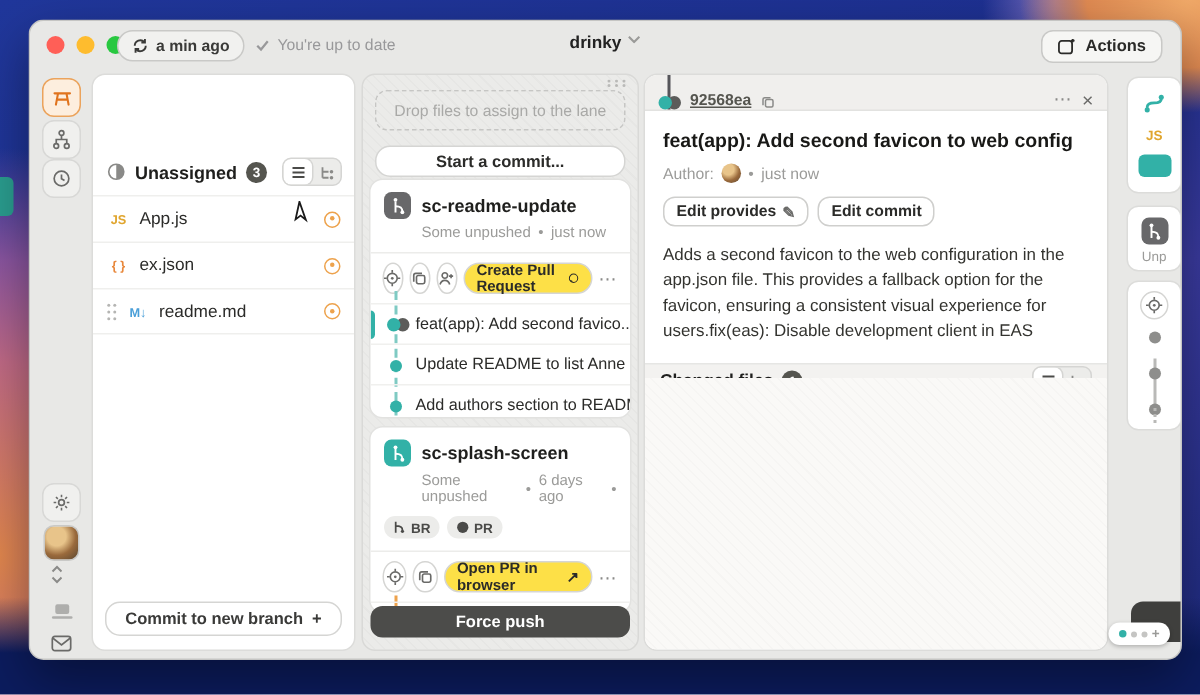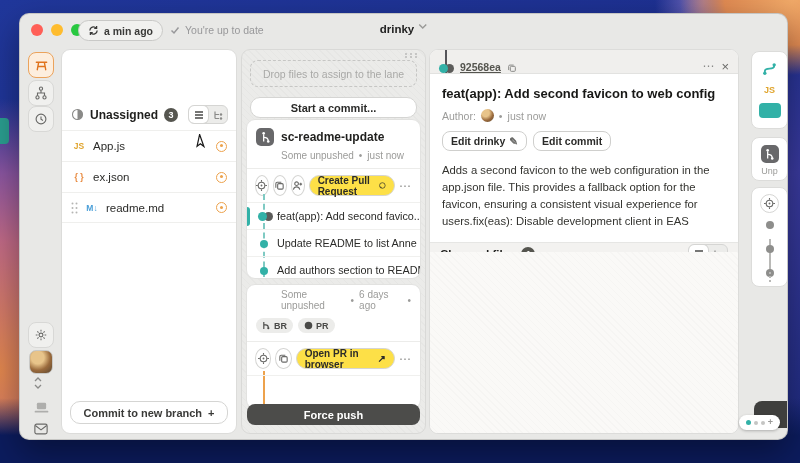--- a/index.html
+++ b/index.html
@@ -188,20 +188,27 @@
       <path d="M1.5 5.5 4 8 8.5 2.5" fill="none" stroke="#98989a" stroke-width="1.5"></path>
     </svg>
     <span>You're up to date</span>
   </div>
   <div class="win-title">
     <span>drinky</span>
     <svg width="9" height="6" viewBox="0 0 9 6">
       <path d="M1 1.5 4.5 5 8 1.5" fill="none" stroke="#9a9a98" stroke-width="1.4"></path>
     </svg>
   </div>
+  <div class="actions-btn">
+    <svg width="13" height="12" viewBox="0 0 14 13">
+      <rect x="1" y="2.5" width="9.5" height="9" rx="2" fill="none" stroke="#2b2b29" stroke-width="1.3"></rect>
+      <path d="M11 3.5V1M9.7 2.2h2.6" stroke="#2b2b29" stroke-width="1.3"></path>
+    </svg>
+    <span>Actions</span>
+  </div>
 
   <div class="rail-btn active" style="top:38px">
     <svg width="15" height="15" viewBox="0 0 16 16">
       <path d="M2.5 4.5h11M5 4.5 3.5 12.5M11 4.5l1.5 8M4.3 9h7.4" fill="none" stroke="#e0731d" stroke-width="1.5" stroke-linecap="round"></path>
     </svg>
   </div>
   <div class="rail-btn plain" style="top:66px">
     <svg width="14" height="14" viewBox="0 0 16 16">
       <circle cx="8" cy="3" r="1.8" fill="none" stroke="#6a6a68" stroke-width="1.3"></circle>
       <circle cx="4" cy="13" r="1.8" fill="none" stroke="#6a6a68" stroke-width="1.3"></circle>
@@ -379,20 +386,33 @@
           <span>Update README to list Anne as pr...</span>
         </div>
         <div class="commit-row">
           <span class="gdot" style="top:9.5px"></span>
           <span>Add authors section to README file</span>
         </div>
       </div>
     </div>
 
     <div class="branch-card" style="top:234px; height:125px;">
+      <div class="bc-head">
+        <span class="badge-sq badge-teal">
+          <svg width="11" height="12" viewBox="0 0 12 13">
+              <g stroke="#fff" stroke-width="1.4" fill="none">
+          <circle cx="4" cy="2.4" r="1.4" fill="#fff" stroke="none"></circle>
+                <path d="M4 3.5v8"></path>
+          <path d="M4 7c4.2 0 5 1.6 5 4"></path>
+                <circle cx="9" cy="11.4" r="1.4" fill="#fff" stroke="none"></circle>
+              </g>
+            </svg>
+        </span>
+        <span class="bc-name">sc-splash-screen</span>
+      </div>
       <div class="bc-meta">
         <span>Some unpushed</span>
         <span>•</span>
         <span>6 days ago</span>
         <span>•</span>
       </div>
       <div class="bc-pills">
         <span class="pill">
           <svg width="9" height="9" viewBox="0 0 10 10">
             <path d="M2 1v8M2 4c3 0 5 .8 5 3" fill="none" stroke="#4a4a48" stroke-width="1.3"></path>
@@ -461,21 +481,21 @@
 
     <div class="dt-author">
       <span>Author:</span>
       <span class="mini-avatar"></span>
       <span>•</span>
       <span>just now</span>
     </div>
 
     <div class="dt-btns">
       <span class="outline-btn">
-        <span>Edit drinky</span>
+        <span>Edit provides</span>
         <span style="color:#6a6a68">✎</span>
       </span>
       <span class="outline-btn">
         <span>Edit commit</span>
       </span>
     </div>
 
     <div class="dt-desc">Adds a second favicon to the web configuration in the app.json file. This provides a fallback option for the favicon, ensuring a consistent visual experience for users.fix(eas): Disable development client in EAS</div>
 
     <div class="cf-head">

